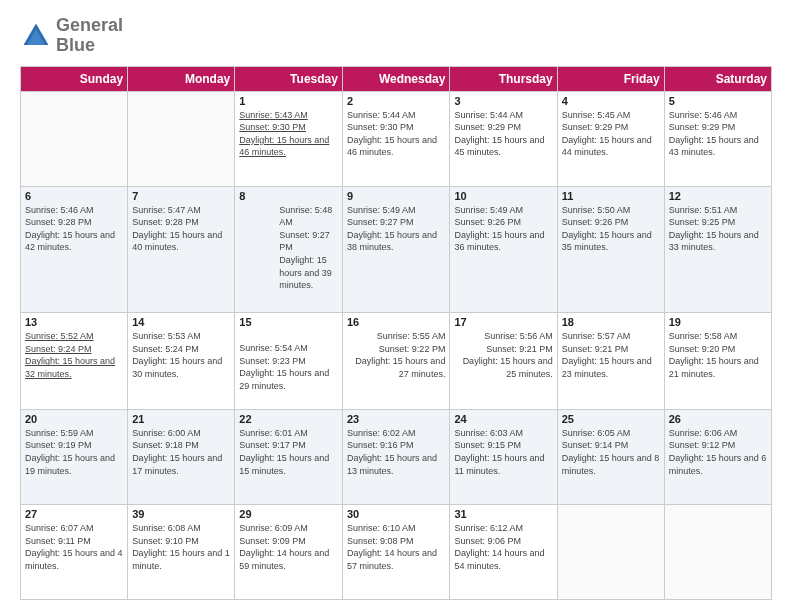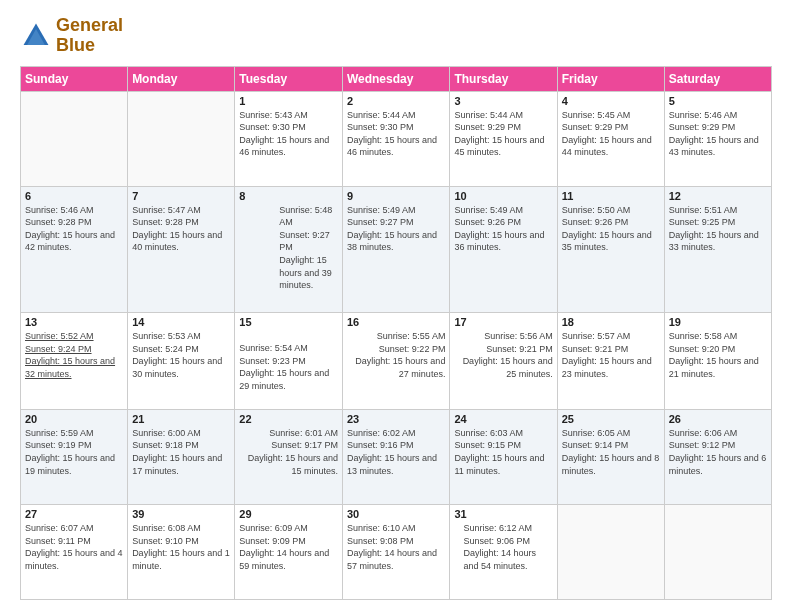--- a/index.html
+++ b/index.html
@@ -24,21 +24,21 @@
       margin-bottom: 10px;
     }
     .logo {
       display: flex;
       align-items: center;
       gap: 4px;
     }
     .logo-text {
       font-size: 18px;
       font-weight: bold;
-      color: #a16207;
+      color: #737373;
       line-height: 1.1;
     }
     .logo-text span {
       display: block;
     }
     .logo-icon {
       width: 32px;
       height: 32px;
     }
     .title-block {
@@ -53,26 +53,26 @@
     .location {
       font-size: 14px;
       color: #444;
     }
     .calendar {
       width: 100%;
       border-collapse: collapse;
       flex: 1;
     }
     .calendar th {
-      background: #ec4899;
+      background: #be185d;
       color: #fff;
       font-size: 12px;
       font-weight: bold;
       padding: 5px 4px;
-      text-align: left;
+      text-align: right;
       border: 1px solid #ccc;
     }
     .calendar td {
       border: 1px solid #ccc;
       vertical-align: top;
       padding: 3px 4px;
       width: 108px;
       background: #fff;
       font-size: 9.5px;
       color: #333;
@@ -125,21 +125,21 @@
         <th>Friday</th>
         <th>Saturday</th>
       </tr>
     </thead>
     <tbody id="calendar-body">
     <tr>
           <td class="empty"></td>
           <td class="empty"></td>
           <td>
             <span class="day-num">1</span>
-            <div class="day-info" style="white-space: pre-line;">Sunrise: 5:43 AM
+            <div class="day-info" style="white-space: pre-line; text-decoration: underline;">Sunrise: 5:43 AM
 Sunset: 9:30 PM
 Daylight: 15 hours and 46 minutes.</div>
           </td>
           <td>
             <span class="day-num">2</span>
             <div class="day-info" style="white-space: pre-line;">Sunrise: 5:44 AM
 Sunset: 9:30 PM
 Daylight: 15 hours and 46 minutes.</div>
           </td>
           <td>
@@ -257,21 +257,21 @@
 Daylight: 15 hours and 19 minutes.</div>
           </td>
           <td>
             <span class="day-num">21</span>
             <div class="day-info" style="white-space: pre-line;">Sunrise: 6:00 AM
 Sunset: 9:18 PM
 Daylight: 15 hours and 17 minutes.</div>
           </td>
           <td>
             <span class="day-num">22</span>
-            <div class="day-info" style="white-space: pre-line; text-align: right;">Sunrise: 6:01 AM
+            <div class="day-info" style="white-space: pre-line;">Sunrise: 6:01 AM
 Sunset: 9:17 PM
 Daylight: 15 hours and 15 minutes.</div>
           </td>
           <td>
             <span class="day-num">23</span>
             <div class="day-info" style="white-space: pre-line;">Sunrise: 6:02 AM
 Sunset: 9:16 PM
 Daylight: 15 hours and 13 minutes.</div>
           </td>
           <td>
@@ -313,21 +313,21 @@
 Daylight: 14 hours and 59 minutes.</div>
           </td>
           <td>
             <span class="day-num">30</span>
             <div class="day-info" style="white-space: pre-line;">Sunrise: 6:10 AM
 Sunset: 9:08 PM
 Daylight: 14 hours and 57 minutes.</div>
           </td>
           <td>
             <span class="day-num">31</span>
-            <div class="day-info" style="white-space: pre-line; margin-left: 9px;">Sunrise: 6:12 AM
+            <div class="day-info" style="white-space: pre-line;">Sunrise: 6:12 AM
 Sunset: 9:06 PM
 Daylight: 14 hours and 54 minutes.</div>
           </td>
           <td class="empty"></td>
           <td class="empty"></td>
         </tr>
       </tbody>
   </table>
 </div>
 

